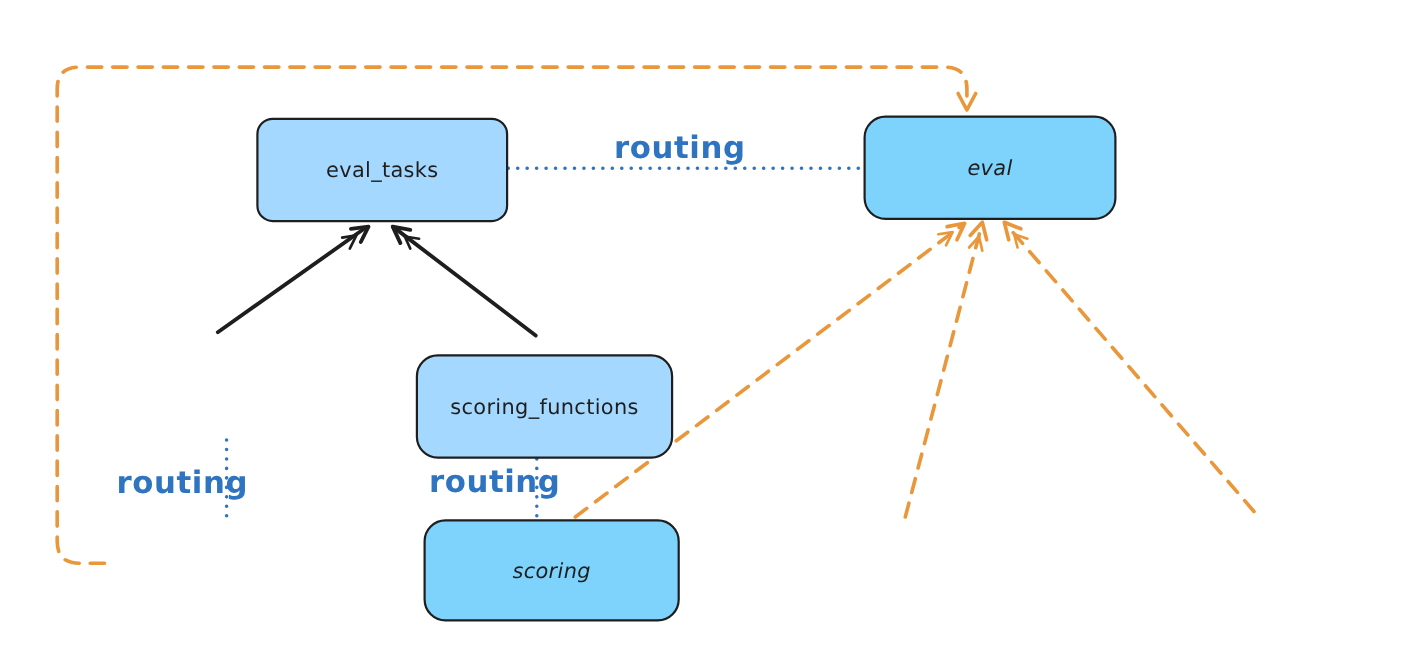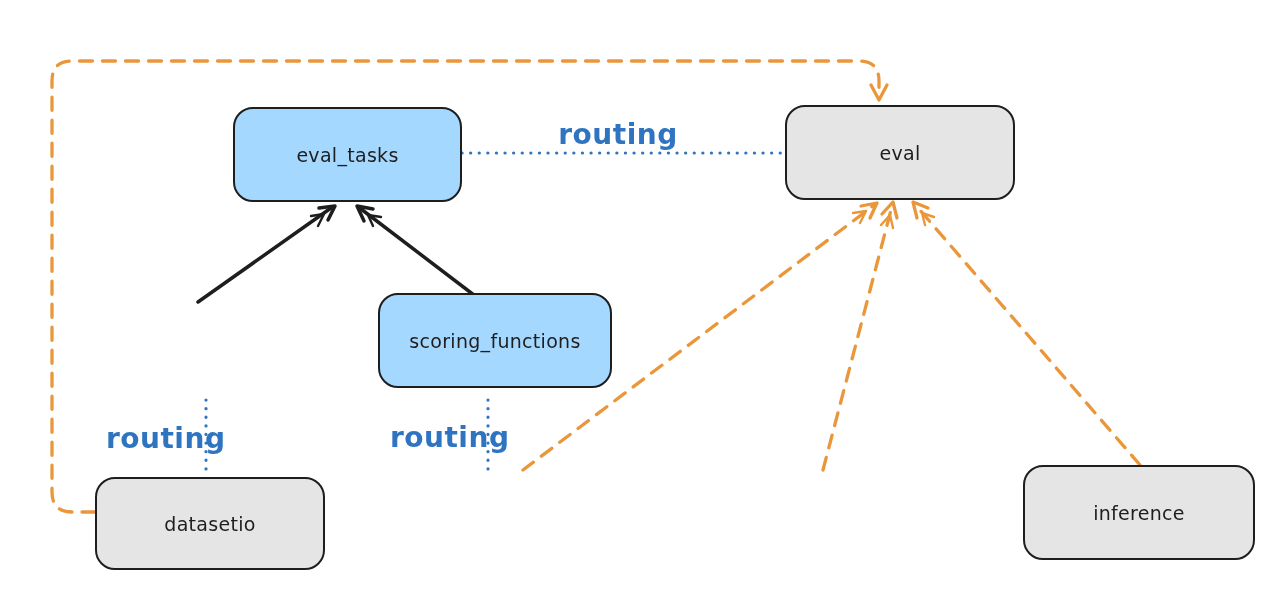--- a/index.html
+++ b/index.html
@@ -29,21 +29,21 @@
     border-radius: 20px;
     display: flex;
     align-items: center;
     justify-content: center;
     font-size: 19px;
     letter-spacing: 0.3px;
     color: #1e1e1e;
     white-space: nowrap;
   }
   .node.api { background: #a5d8ff; }
-  .node.provider { background: #e5e5e5; }
+  .node.provider { background: #7dd3fc; font-style: italic; }
   .edge-label {
     position: absolute;
     color: #2f74c0;
     font-size: 28px;
     font-weight: bold;
     letter-spacing: 0.5px;
     text-align: center;
     white-space: nowrap;
   }
 </style>
@@ -84,42 +84,39 @@
       <path stroke-dasharray="13 10" d="M 1140 465 L 919 209"></path>
       <polyline points="917,218 913,202 928,208"></polyline>
     </g>
     <g stroke="#e9973a" stroke-width="2.4" fill="none" stroke-linecap="round" stroke-linejoin="round">
       <polyline points="853,213 866,211 860,223"></polyline>
       <polyline points="881,225 890,215 893,228"></polyline>
       <polyline points="925,225 922,213 934,217"></polyline>
     </g>
   </svg>
 
-  <div class="node api" style="left:233px; top:107px; width:229px; height:95px;">
+  <div class="node api" style="left:233px; top:107px; width:229px; height:95px;border-radius:15px;">
     <span>eval_tasks</span>
   </div>
 
   <div class="node provider" style="left:785px; top:105px; width:230px; height:95px;">
     <span>eval</span>
   </div>
 
 
-  <div class="node api" style="left:378px; top:293px; width:234px; height:95px;">
+  <div class="node api" style="left:378px; top:322px; width:234px; height:95px;">
     <span>scoring_functions</span>
   </div>
 
-  <div class="node provider" style="left:95px; top:477px; width:230px; height:93px;">
-    <span>datasetio</span>
+
+  <div class="node provider" style="left:385px; top:472px; width:233px; height:93px;">
+    <span>scoring</span>
   </div>
 
 
-
-  <div class="node provider" style="left:1023px; top:465px; width:232px; height:95px;">
-    <span>inference</span>
-  </div>
 
   <div class="edge-label" style="left:558px; top:118px; width:120px;">routing</div>
 
   <div class="edge-label" style="left:106px; top:422px; width:100px;">routing</div>
 
   <div class="edge-label" style="left:390px; top:421px; width:100px;">routing</div>
 
 </div>
 
 </body></html>

